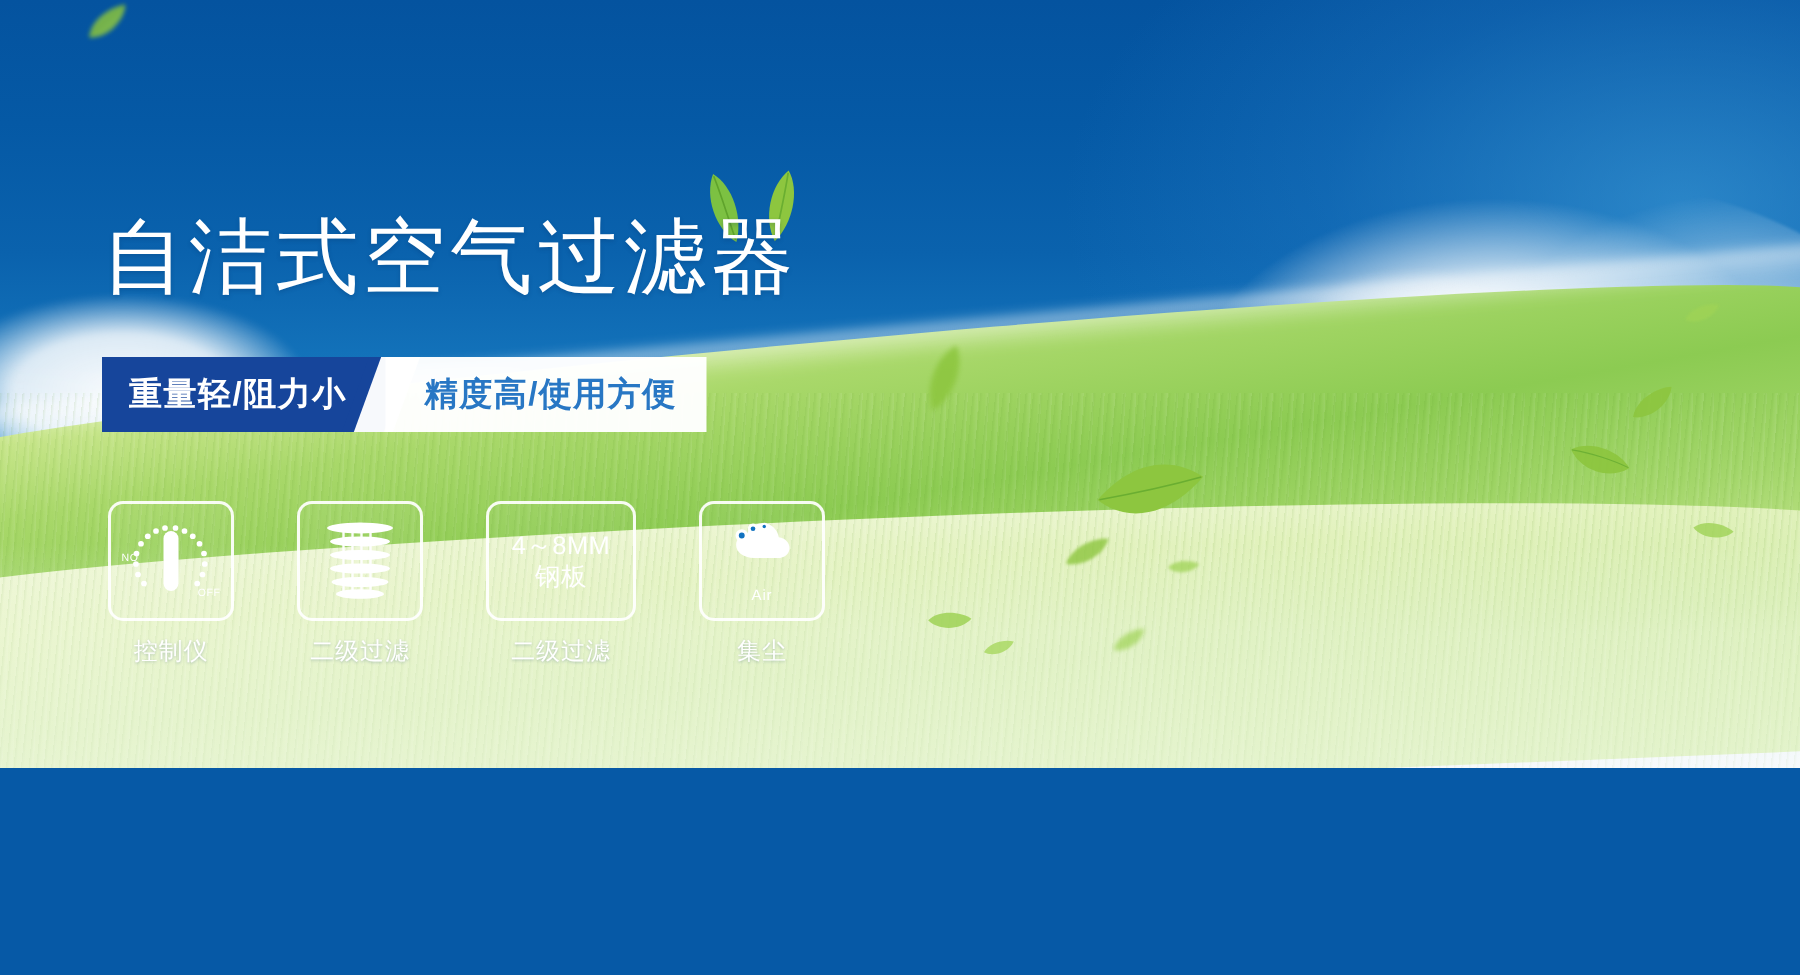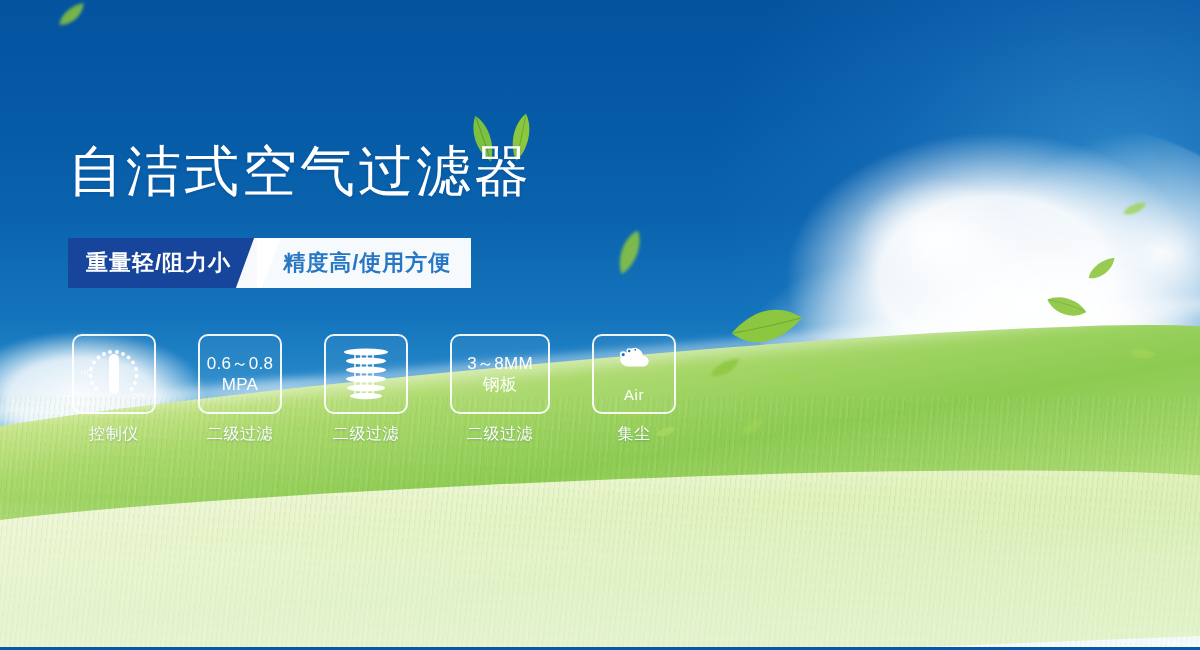--- a/index.html
+++ b/index.html
@@ -5,21 +5,21 @@
 <style>
   * { margin:0; padding:0; box-sizing:border-box; }
   html, body {
     width:1200px; height:650px; overflow:hidden;
     font-family:"Liberation Sans","DejaVu Sans",sans-serif;
     background:#0659a6;
   }
 
   .banner {
     position:relative;
-    width:1200px; height:647px;
+    width:1200px; height:512px;
     overflow:hidden;
     background:#d946ef;
   }
 
   
   .sky {
     position:absolute; inset:0;
     background:
       linear-gradient(180deg,
         #04539f 0%,
@@ -245,21 +245,21 @@
   .dial .lbl-off {
     position:absolute; right:-2px; bottom:4px;
     font-size:7px; letter-spacing:0.4px; color:#ffffff;
   }
 
   
   .coil { width:54px; height:58px; position:relative; }
 
   
   .airicon { width:62px; height:58px; position:relative; display:flex; flex-direction:column; align-items:center; justify-content:center; }
-  .airicon .air-word { font-size:15px; color:#ffffff; margin-top:17px; letter-spacing:0.6px; }
+  .airicon .air-word { font-size:10px; color:#ffffff; margin-top:17px; letter-spacing:0.6px; }
 </style>
 </head>
 <body>
 
 <div class="banner">
 
   <div class="sky"></div>
   <div class="sky-right-glow"></div>
 
   <div class="cloud cloud-big-right"></div>
@@ -412,29 +412,20 @@
               </g>
             </svg>
             <div class="stick"></div>
             <div class="lbl-no">NO</div>
             <div class="lbl-off">OFF</div>
           </div>
         </div>
         <div class="feature-label">控制仪</div>
       </div>
 
-      <div class="feature">
-        <div class="feature-box">
-          <div class="feature-text">
-            <div>0.6～0.8</div>
-            <div>MPA</div>
-          </div>
-        </div>
-        <div class="feature-label">二级过滤</div>
-      </div>
 
       <div class="feature">
         <div class="feature-box">
           <div class="coil">
             <svg viewBox="0 0 54 58">
               <g stroke="#ffffff" stroke-width="1.6" fill="none" opacity="0.95">
                 <line x1="16" y1="6" x2="16" y2="52"></line>
                 <line x1="22" y1="6" x2="22" y2="52"></line>
                 <line x1="28" y1="6" x2="28" y2="52"></line>
                 <line x1="34" y1="6" x2="34" y2="52"></line>
@@ -449,21 +440,21 @@
               </g>
             </svg>
           </div>
         </div>
         <div class="feature-label">二级过滤</div>
       </div>
 
       <div class="feature wide">
         <div class="feature-box wide">
           <div class="feature-text">
-            <div>3～8MM</div>
+            <div>4～8MM</div>
             <div>钢板</div>
           </div>
         </div>
         <div class="feature-label">二级过滤</div>
       </div>
 
       <div class="feature">
         <div class="feature-box">
           <div class="airicon">
             <svg viewBox="0 0 62 40" width="58" height="38">

